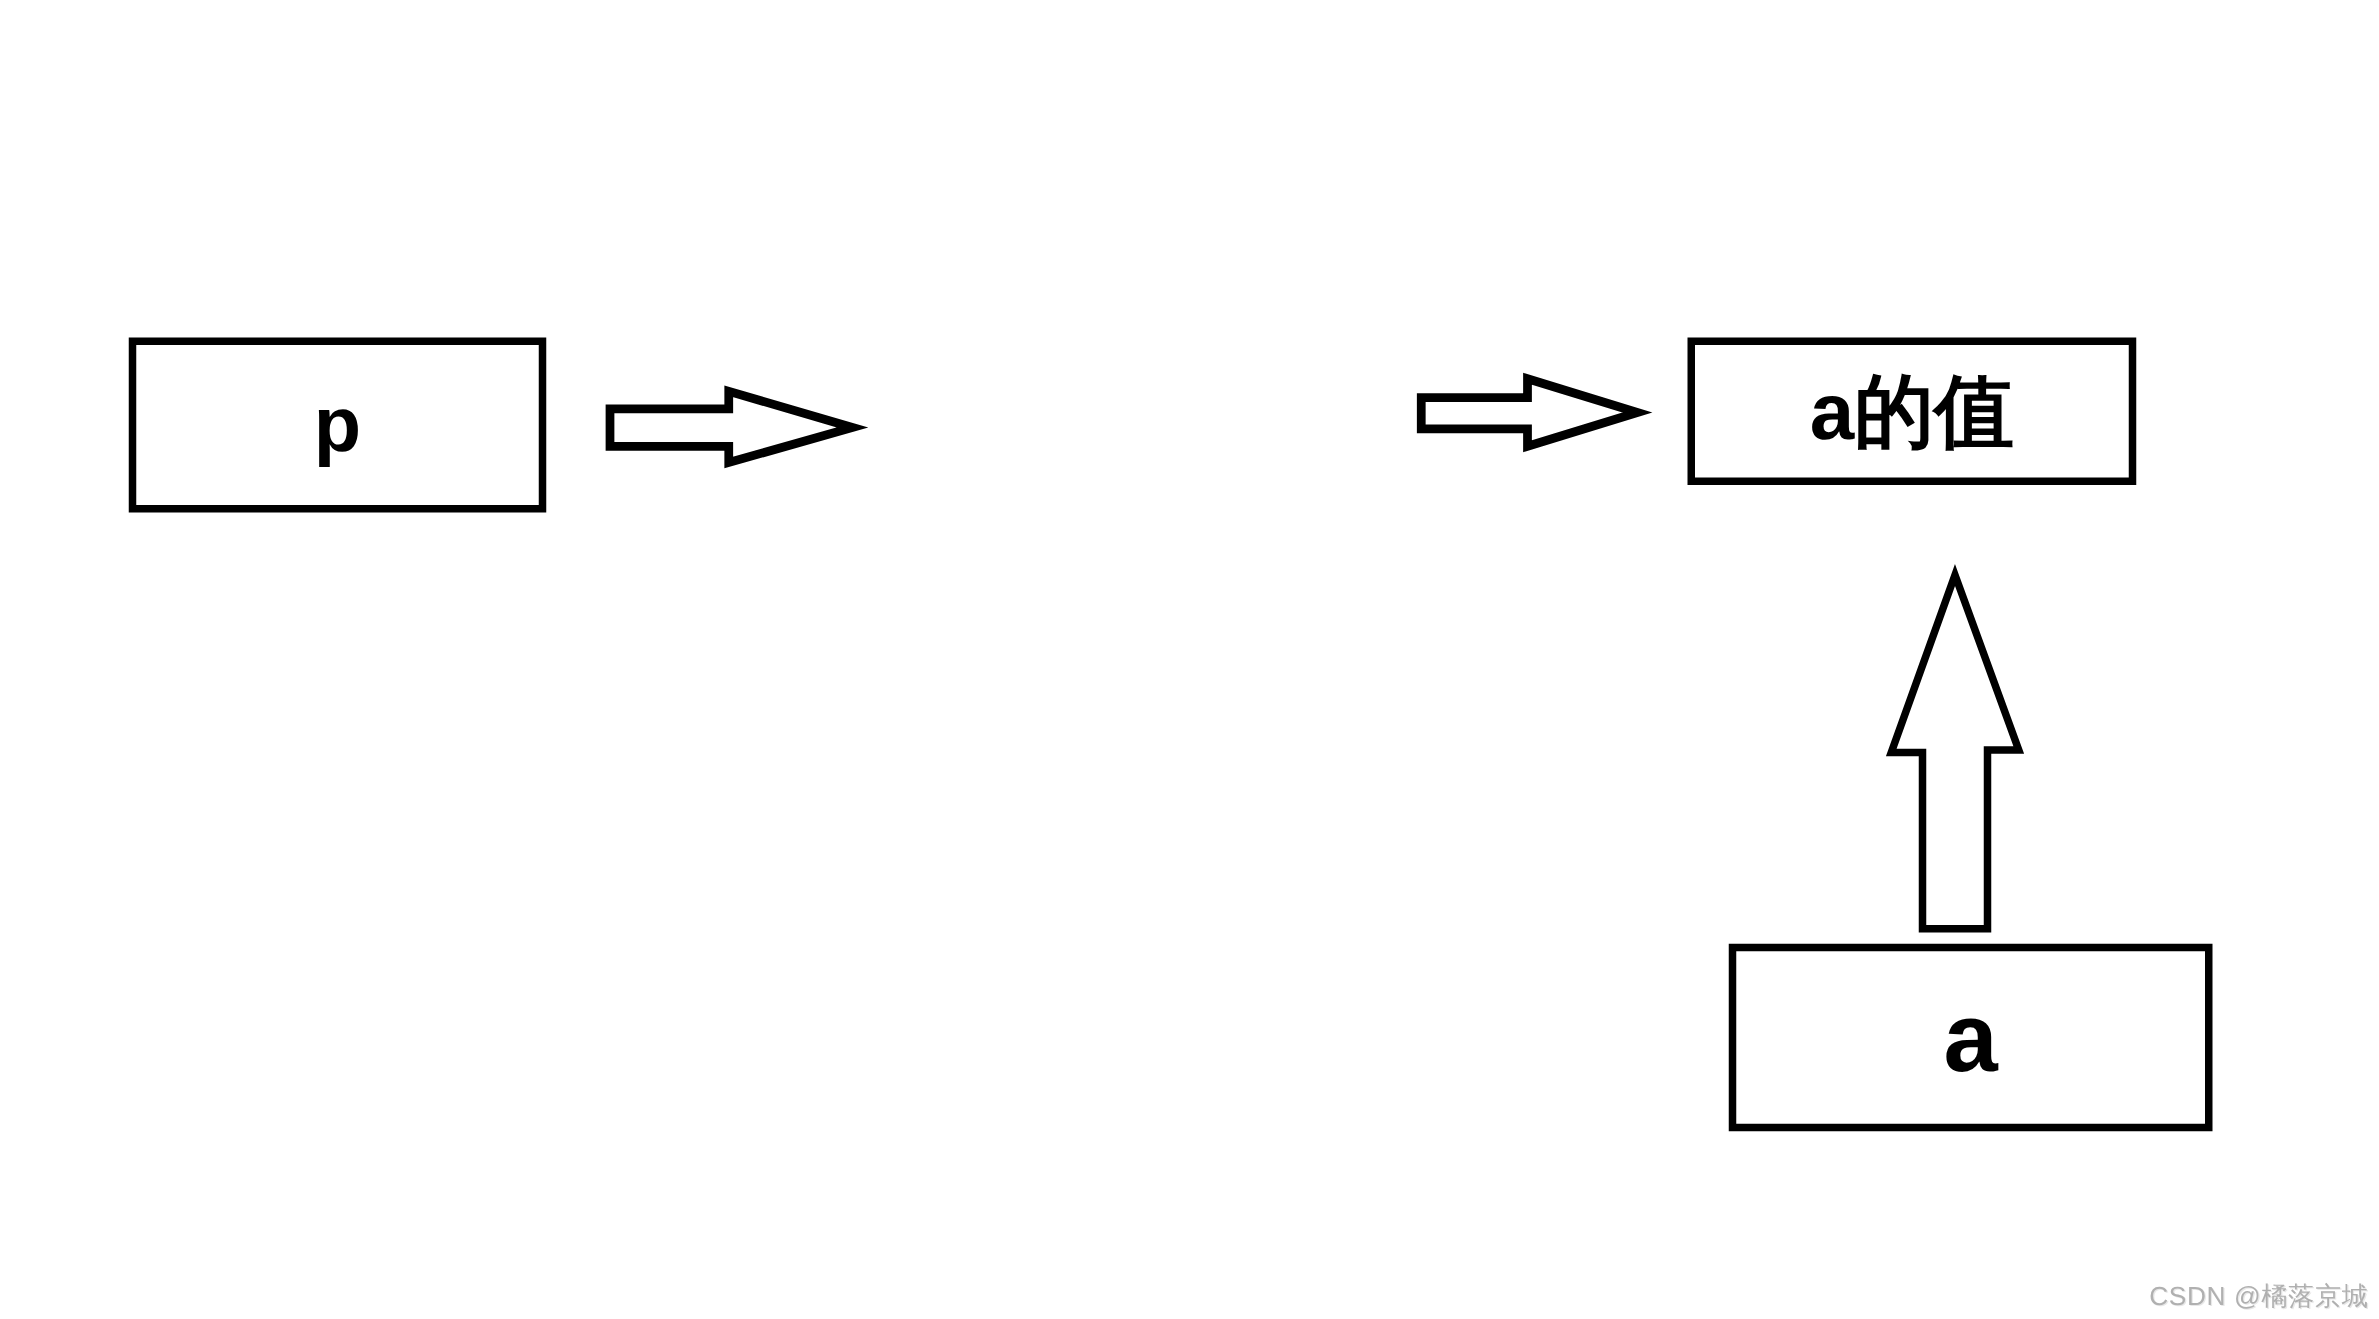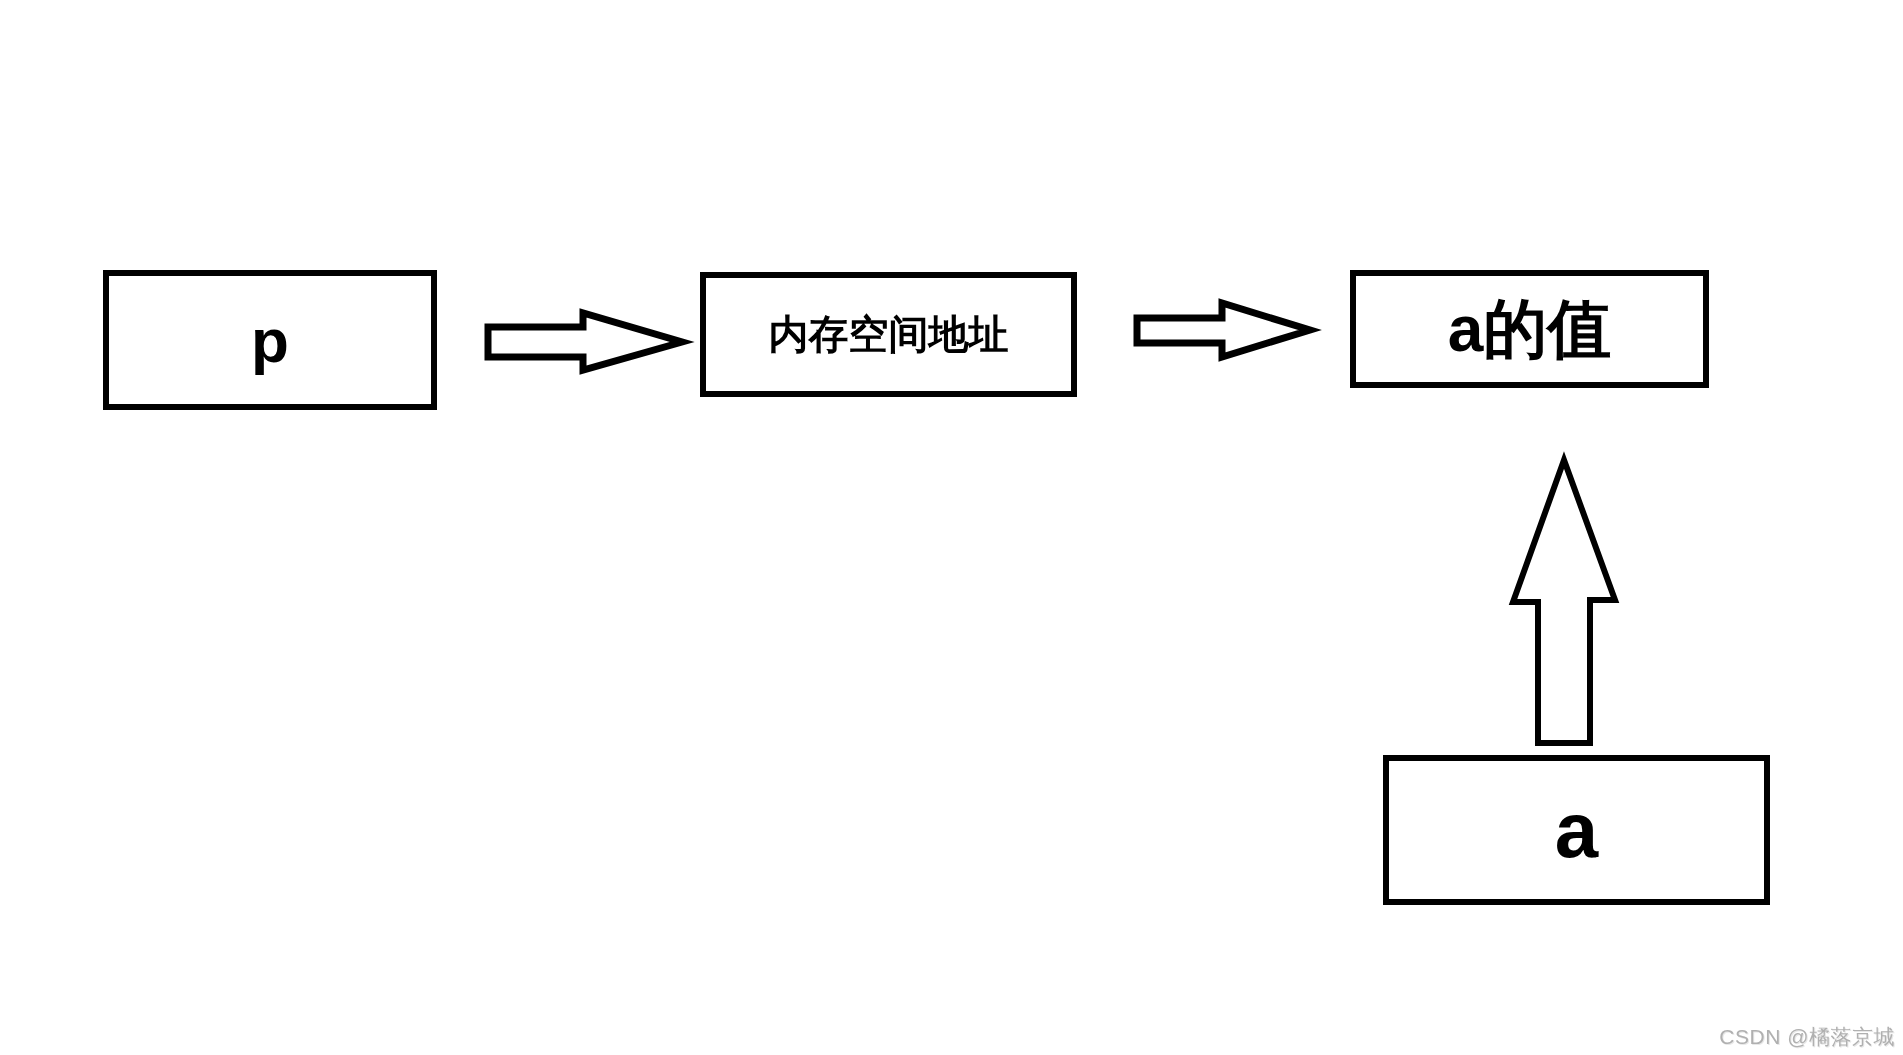--- a/index.html
+++ b/index.html
@@ -72,23 +72,20 @@
   <svg class="arrow-layer" viewBox="0 0 1903 1055" xmlns="http://www.w3.org/2000/svg">
     <polygon points="488,327 583,327 583,313 682,342 583,370 583,357 488,357" fill="#ffffff" stroke="#000000" stroke-width="7" stroke-linejoin="miter"></polygon>
     <polygon points="1137,318 1222,318 1222,303 1310,330 1222,357 1222,343 1137,343" fill="#ffffff" stroke="#000000" stroke-width="7" stroke-linejoin="miter"></polygon>
     <polygon points="1564,460 1615,600 1590,600 1590,743 1538,743 1538,602 1513,602" fill="#ffffff" stroke="#000000" stroke-width="6" stroke-linejoin="miter"></polygon>
   </svg>
 
   <div class="box box-pointer">
     <span>p</span>
   </div>
 
-  <div class="box box-address">
-    <span>内存空间地址</span>
-  </div>
 
   <div class="box box-value">
     <span>a的值</span>
   </div>
 
   <div class="box box-variable">
     <span>a</span>
   </div>
 
   <div class="watermark" style="color: rgb(176, 176, 176);">CSDN @橘落京城</div>

